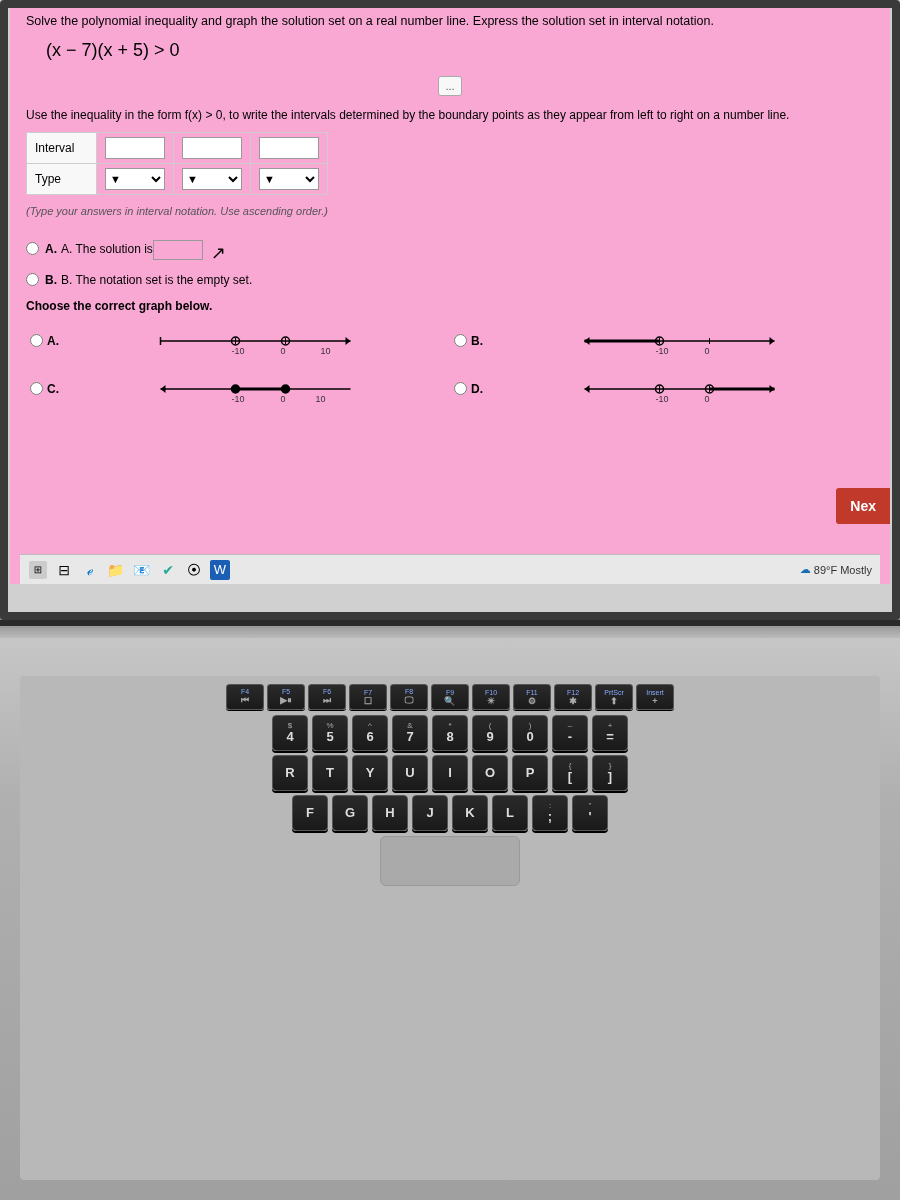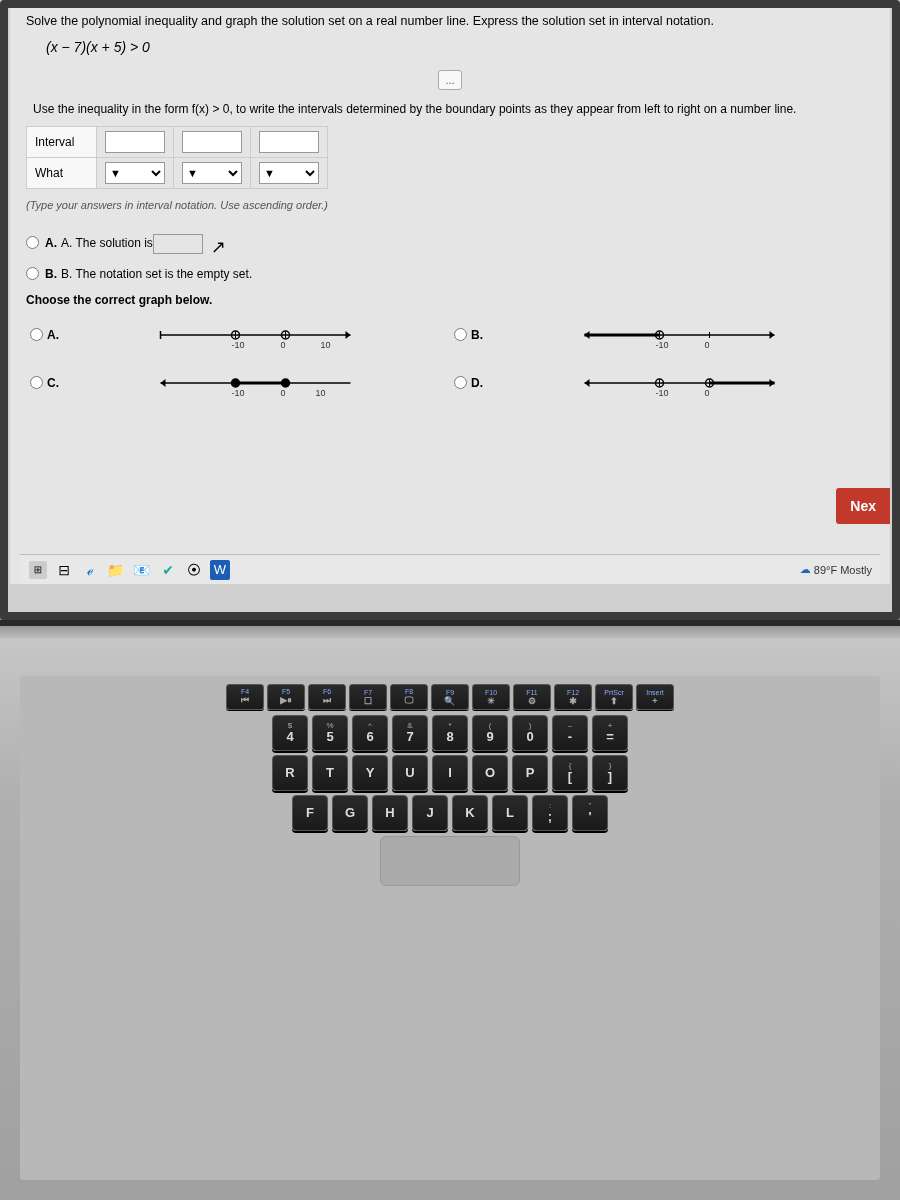--- a/index.html
+++ b/index.html
@@ -22,41 +22,40 @@
       background: #d0d0d0;
       border-bottom: 6px solid #888;
     }
 
     .screen-content {
       position: absolute;
       top: 0;
       left: 10px;
       right: 10px;
       bottom: 30px;
-      background: #e5e5e5;
+      background: #f9a8d4;
       overflow: hidden;
     }
 
     
     .problem-area {
       padding: 12px 16px;
       font-size: 13px;
       color: #000;
       line-height: 1.5;
     }
 
     .problem-title {
       font-size: 12.5px;
       margin-bottom: 6px;
     }
 
     .equation {
-      font-size: 14px;
+      font-size: 18px;
       margin: 6px 0 8px 20px;
-      font-style: italic;
     }
 
     .more-btn {
       display: inline-block;
       border: 1px solid #aaa;
       border-radius: 3px;
       padding: 1px 6px;
       font-size: 11px;
       color: #555;
       margin: 4px auto;
@@ -64,21 +63,21 @@
       background: #f8f8f8;
     }
 
     .more-btn-container {
       text-align: center;
       margin: 2px 0;
     }
 
     .instruction {
       font-size: 12px;
-      margin: 6px 7px;
+      margin: 6px 0;
     }
 
     
     .interval-table {
       border-collapse: collapse;
       margin: 8px 0;
       font-size: 12px;
     }
     .interval-table td, .interval-table th {
       border: 1px solid #ccc;
@@ -407,21 +406,21 @@
 
       <table class="interval-table">
         <tbody>
             <tr>
           <td class="row-label">Interval</td>
           <td><input type="text" style=""></td>
           <td><input type="text" style=""></td>
           <td><input type="text" style=""></td>
         </tr>
         <tr>
-          <td class="row-label">What</td>
+          <td class="row-label">Type</td>
           <td><select><option>▼</option><option>+</option><option>-</option></select></td>
           <td><select><option>▼</option><option>+</option><option>-</option></select></td>
           <td><select><option>▼</option><option>+</option><option>-</option></select></td>
         </tr>
       </tbody>
         </table>
 
       <div class="ascending-note">(Type your answers in interval notation. Use ascending order.)</div>
 
 

